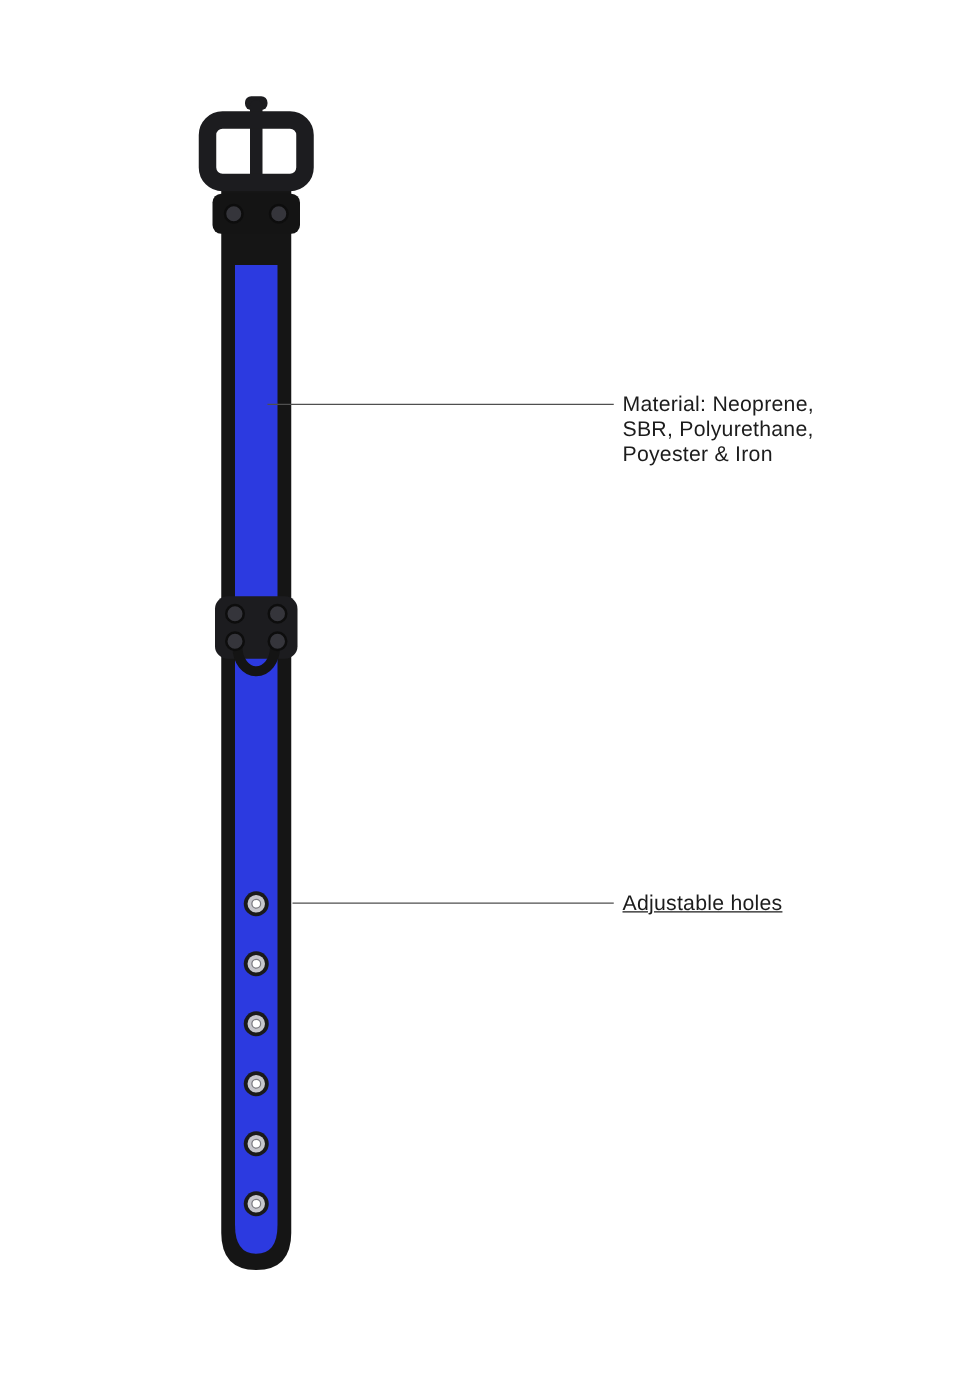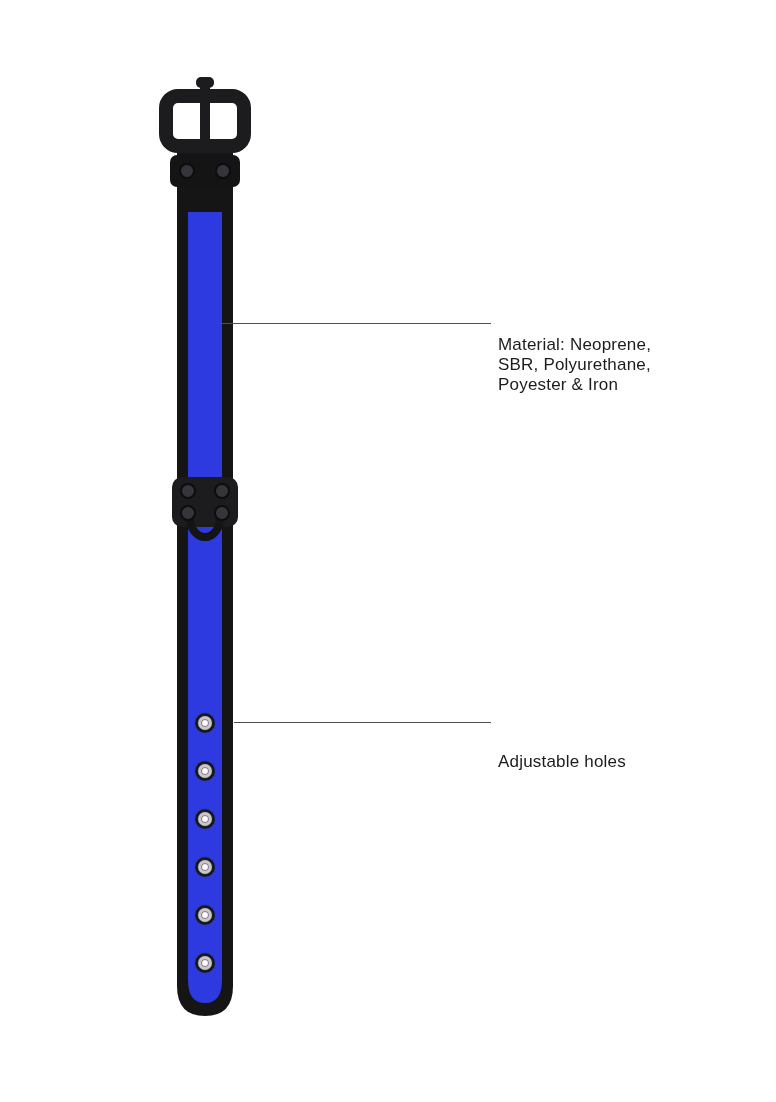--- a/index.html
+++ b/index.html
@@ -39,25 +39,25 @@
     position: absolute;
     color: #1c1c1c;
     font-size: 17px;
     line-height: 20px;
     letter-spacing: 0.2px;
     white-space: nowrap;
   }
   .label-material {
     left: 498px;
     top: 314px;
-    margin-top: 21px;
   }
   .label-holes {
     left: 498px;
-    top: 752px;
+    top: 713px;
+    text-decoration: underline;
   }
 </style>
 </head>
 <body>
 
 <div class="canvas">
 
   <svg class="collar-svg" width="776" height="1102" viewBox="0 0 776 1102">
 
     <path d="M177,150 L233,150 L233,986 Q233,1016 205,1016 Q177,1016 177,986 Z" fill="#151515"></path>

